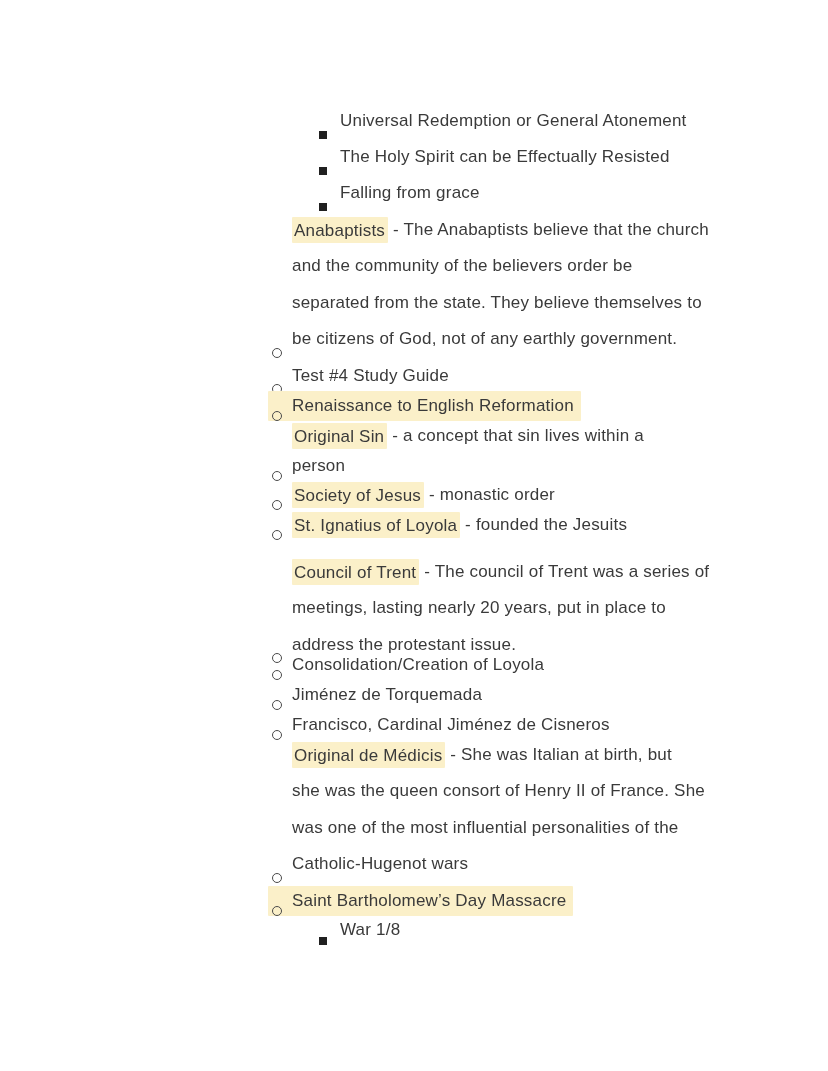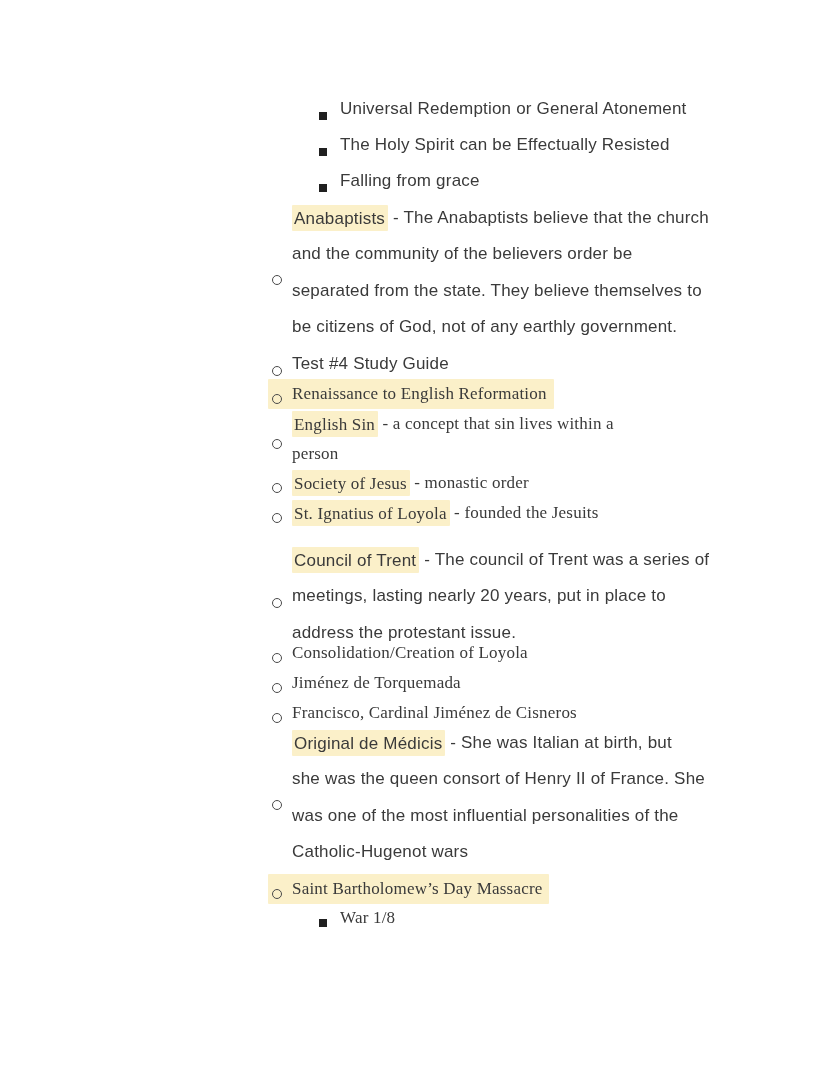--- a/index.html
+++ b/index.html
@@ -14,21 +14,22 @@
     background:#ffffff;
     overflow:hidden;
     font-family:"Liberation Sans","DejaVu Sans",sans-serif;
     font-size:17px;
     letter-spacing:0.2px;
     color:var(--ink);
   }
   .item{
     position:absolute;
     display:flex;
-    align-items:center;
+    align-items:flex-end;
+    margin-top:12px;
   }
   .lvl1{left:268px;}
   .lvl2{left:318px;}
   .lvl1 .marker{flex:0 0 24px;width:24px;}
   .lvl2 .marker{flex:0 0 22px;width:22px;}
   .marker{display:block;}
   .marker::before{
     content:"";
     display:block;
   }
@@ -38,21 +39,21 @@
     border-radius:50%;
     margin-left:4px;
     background:transparent;
   }
   .lvl2 .marker::before{
     width:8px;height:8px;
     background:#202020;
     margin-left:1px;
   }
   .wide .text{line-height:36.4px;}
-  .normal .text{line-height:29.8px;font-family:Liberation Serif, serif;}
+  .normal .text{line-height:29.8px;}
   .wide .marker::before{margin-top:13.5px;}
   .normal .marker::before{margin-top:10.5px;}
   .text{
     display:block;
     white-space:pre-line;
     max-width:450px;
   }
   .seg{white-space:pre-line;}
   .hl{
     background:var(--hl);
@@ -106,21 +107,21 @@
     <span class="text"><span class="seg">Test #4 Study Guide</span></span>
   </div>
 
   <div class="item lvl1 normal i6 rowhl">
     <span class="marker"></span>
     <span class="text"><span class="seg hl">Renaissance to English Reformation</span></span>
   </div>
 
   <div class="item lvl1 normal i7">
     <span class="marker"></span>
-    <span class="text"><span class="seg hl">English Sin</span><span class="seg"> - a concept that sin lives within a
+    <span class="text"><span class="seg hl">Original Sin</span><span class="seg"> - a concept that sin lives within a
 person</span></span>
   </div>
 
   <div class="item lvl1 normal i8">
     <span class="marker"></span>
     <span class="text"><span class="seg hl">Society of Jesus</span><span class="seg"> - monastic order</span></span>
   </div>
 
   <div class="item lvl1 normal i9">
     <span class="marker"></span>

